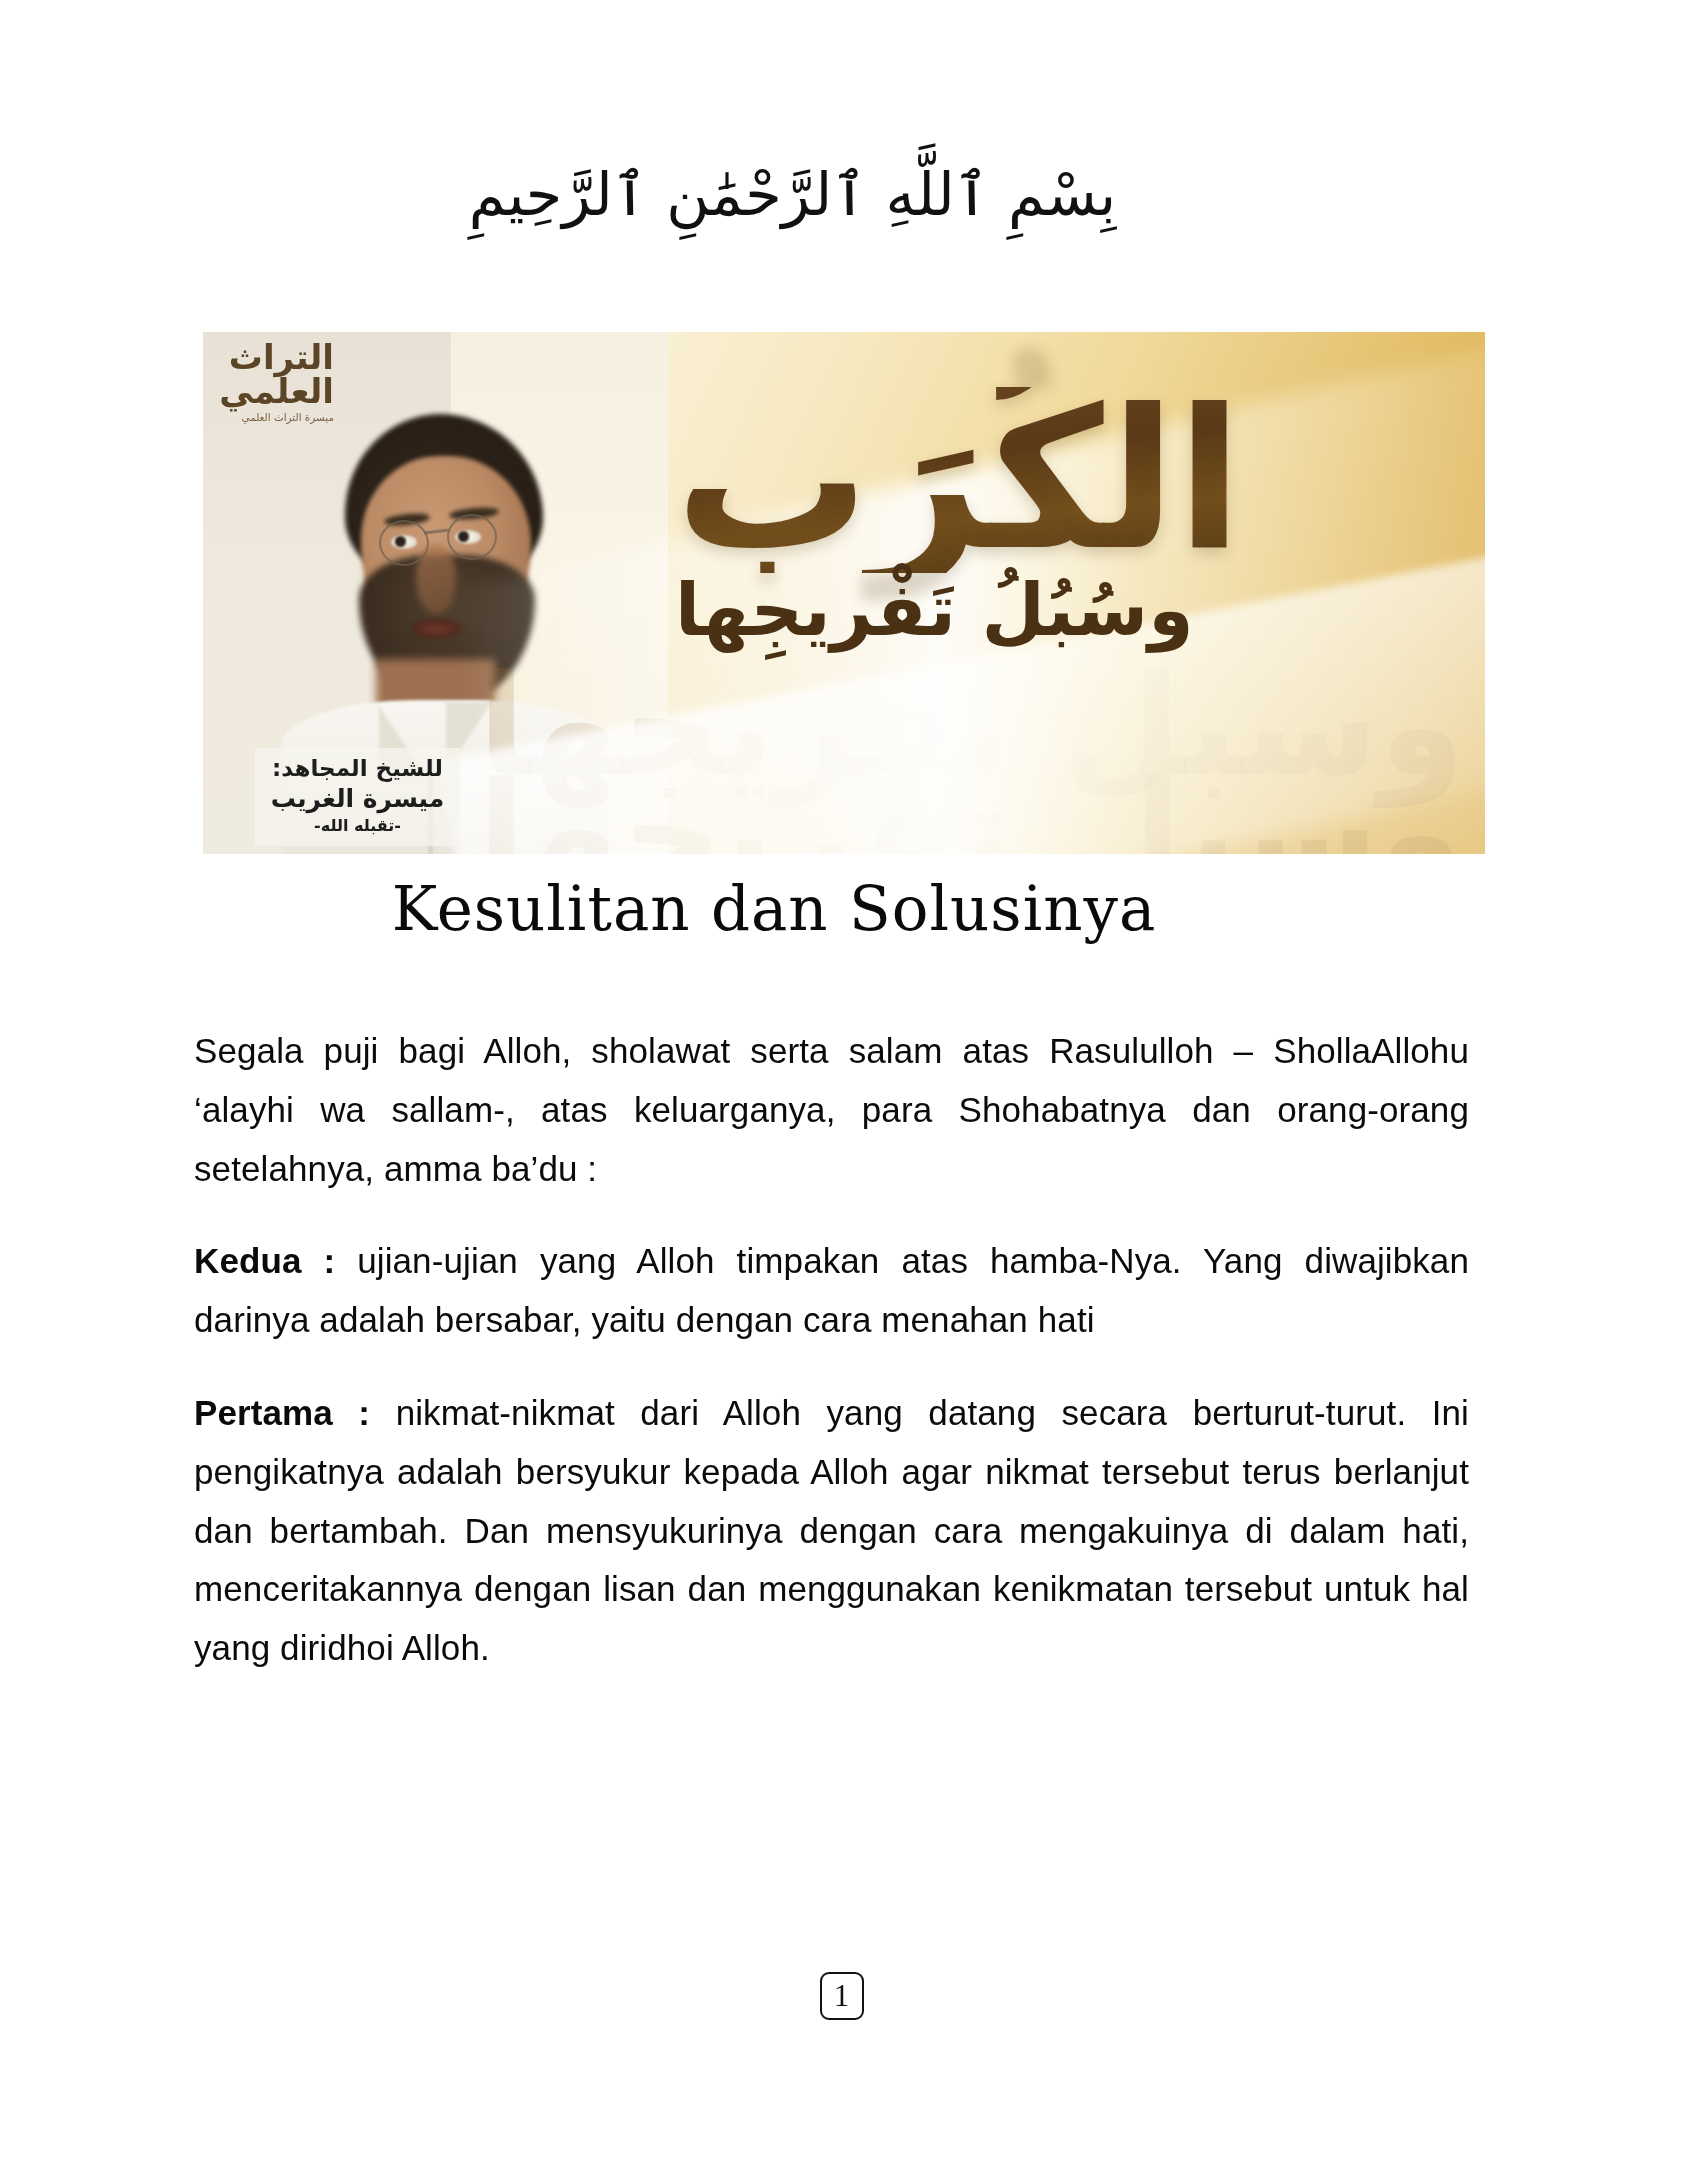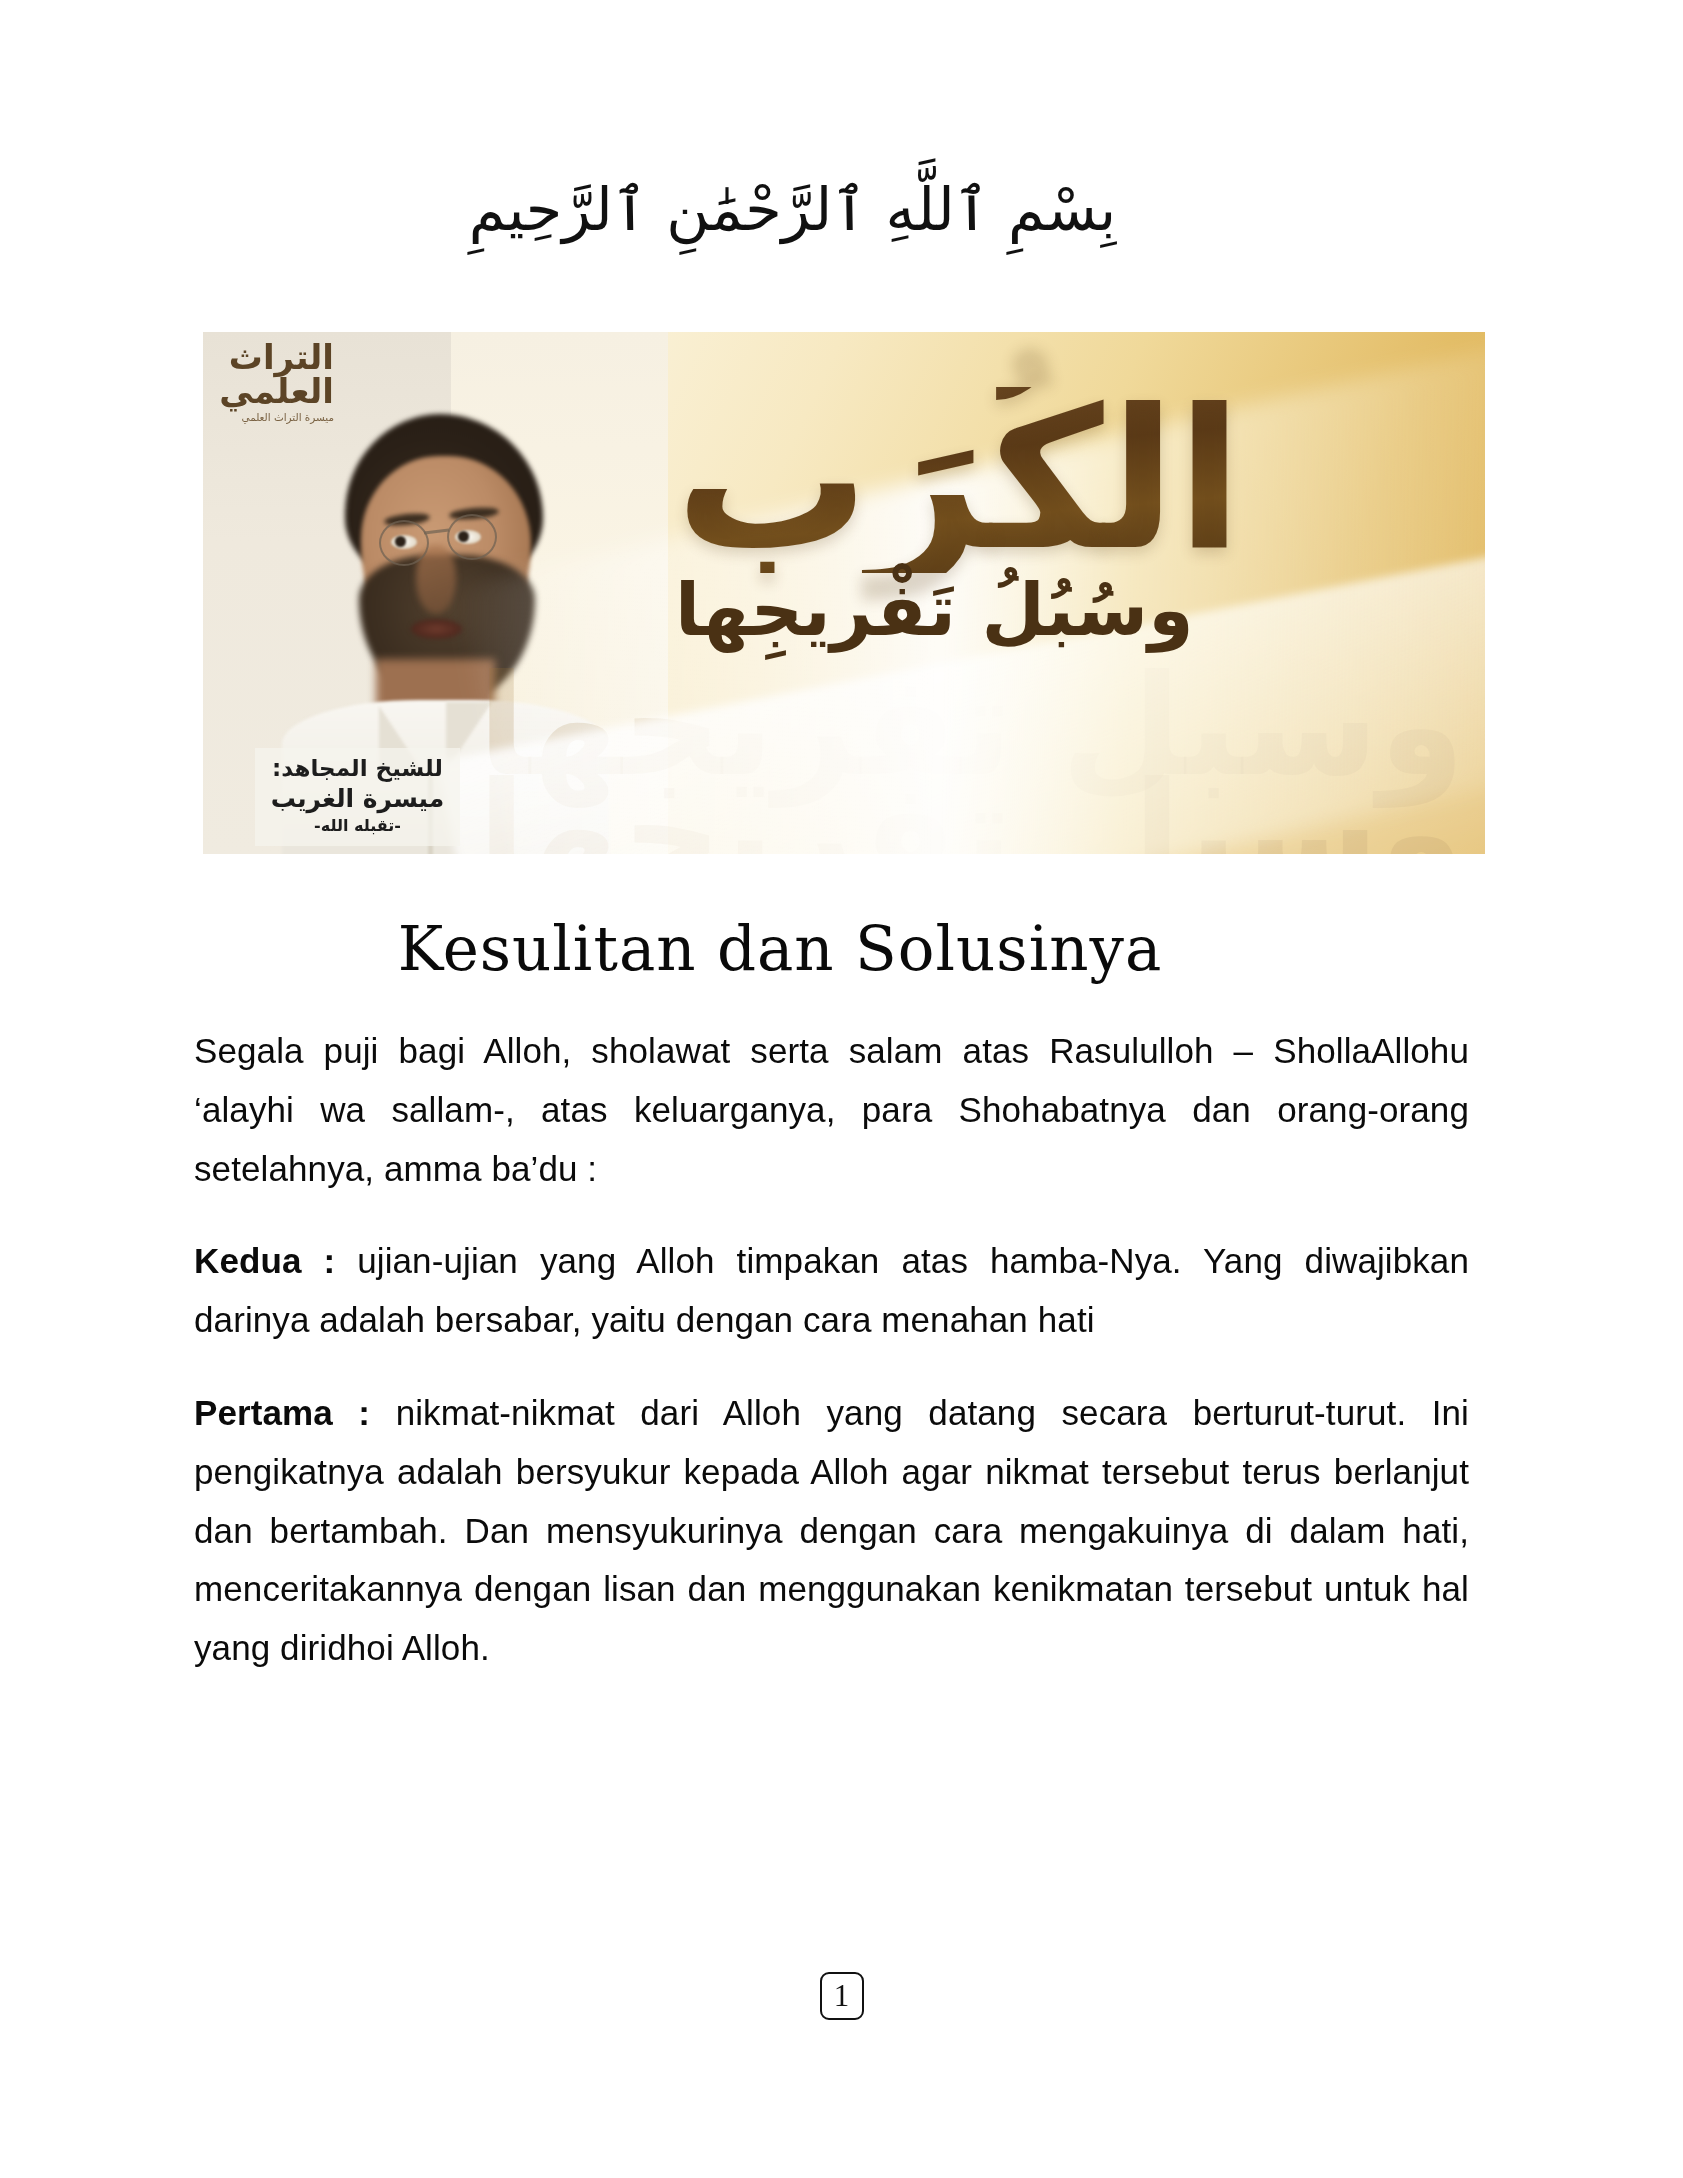--- a/index.html
+++ b/index.html
@@ -21,21 +21,21 @@
     width: 1683px;
     height: 2178px;
     position: relative;
     background: #ffffff;
   }
 
   
   .basmala-wrap {
     position: absolute;
     left: 0;
-    top: 166px;
+    top: 151px;
     width: 1585px;
     text-align: center;
   }
   .basmala {
     font-family: "DejaVu Sans", sans-serif;
     font-size: 59px;
     line-height: 1.5;
     color: #111111;
     direction: rtl;
     letter-spacing: -1px;
@@ -324,30 +324,29 @@
     font-family: "DejaVu Sans", sans-serif;
     font-size: 10.4px;
     line-height: 1.3;
     color: #7a6243;
     margin-top: 3px;
   }
 
   
   .doc-title {
     position: absolute;
-    left: 7px;
+    left: 1px;
     top: 873px;
     width: 1546px;
     text-align: center;
     font-family: "DejaVu Serif", serif;
     font-size: 61px;
     font-weight: normal;
     letter-spacing: 1px;
     color: #0a0a0a;
-    margin-top: 40px;
   }
 
   
   .body {
     position: absolute;
     left: 194px;
     top: 1022px;
     width: 1275px;
   }
   .body p {

